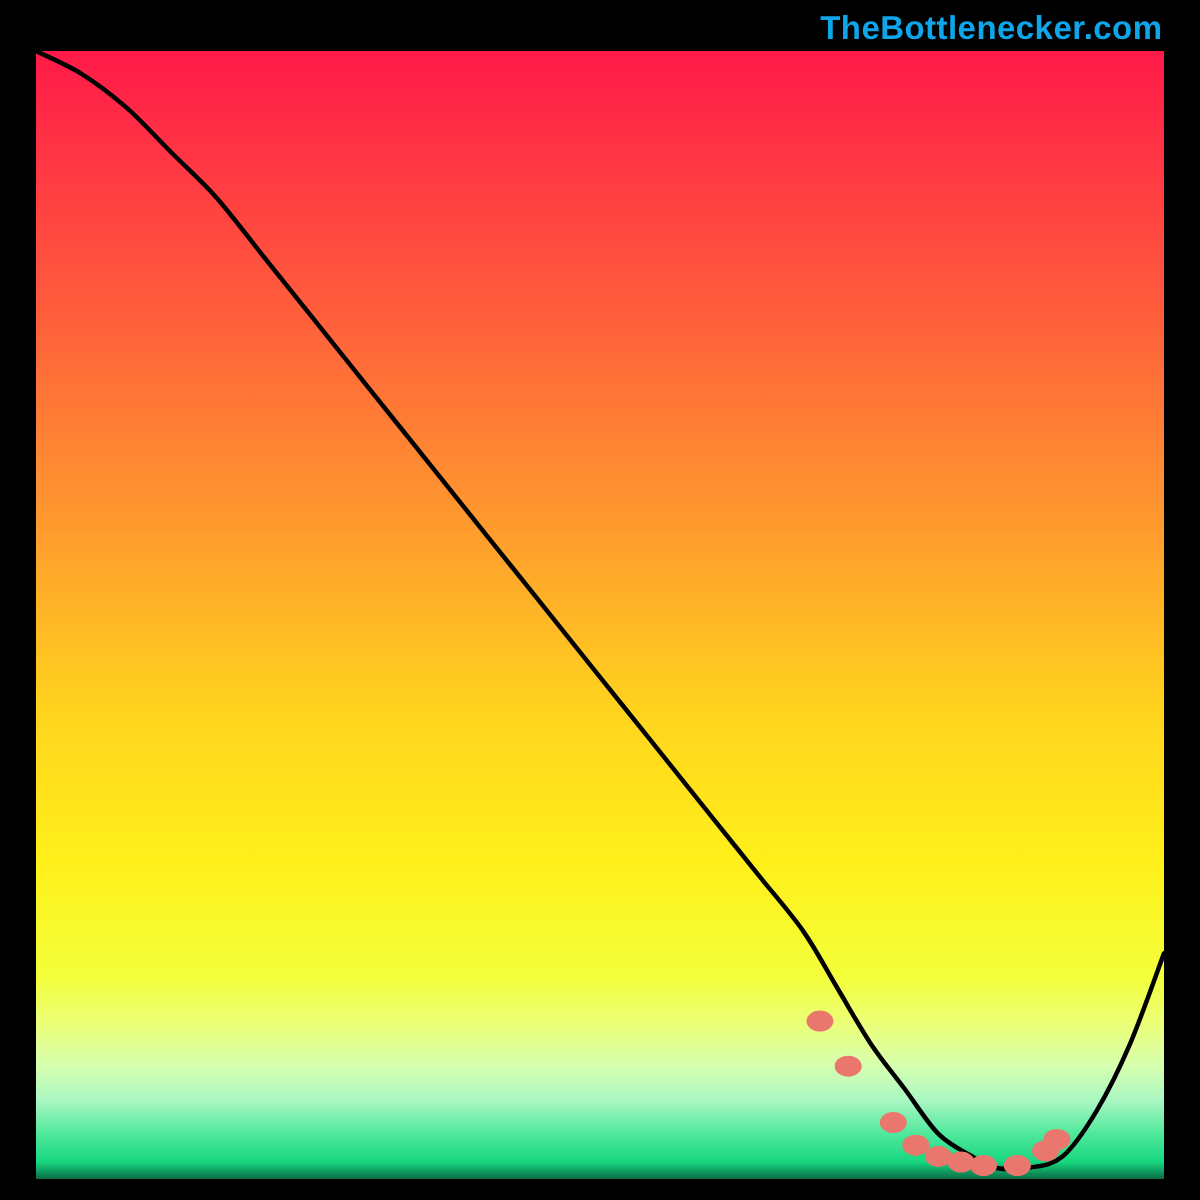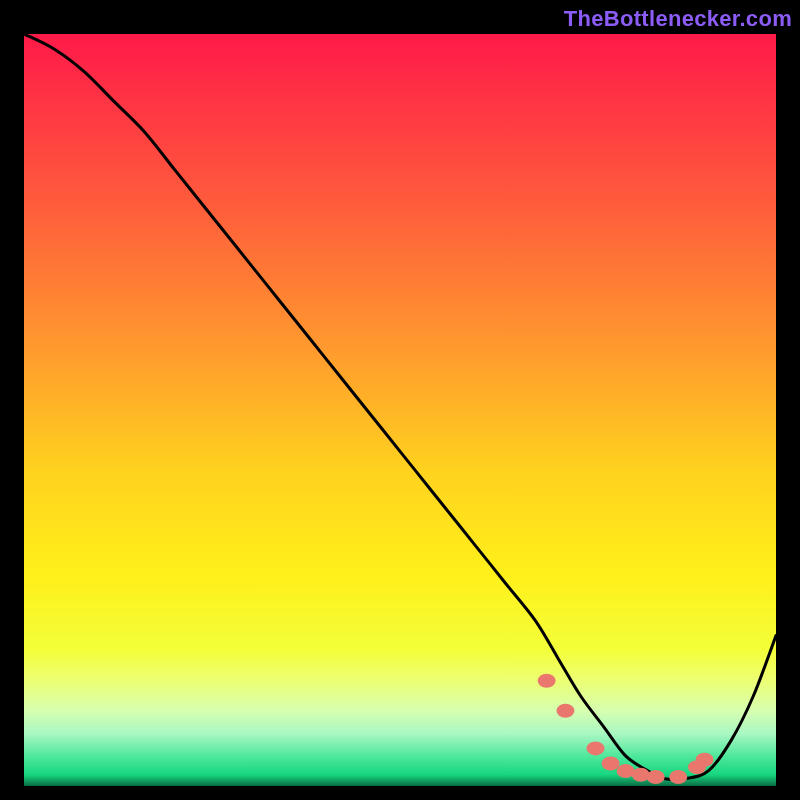--- a/index.html
+++ b/index.html
@@ -5,24 +5,24 @@
   * { margin: 0; padding: 0; box-sizing: border-box; }
   html, body { width: 800px; height: 800px; overflow: hidden; }
   body {
     background: #000;
     font-family: Arial, Helvetica, sans-serif;
     position: relative;
   }
   .attribution {
     position: absolute;
     top: 6px;
-    right: 8px;
+    right: 25px;
     font-size: 22px;
     font-weight: bold;
-    color: #8b5cf6;
+    color: #0ea5e9;
     letter-spacing: 0.3px;
   }
   .plot-outer {
     position: absolute;
     top: 34px;
     left: 24px;
     width: 752px;
     height: 752px;
     background: #000;
   }

